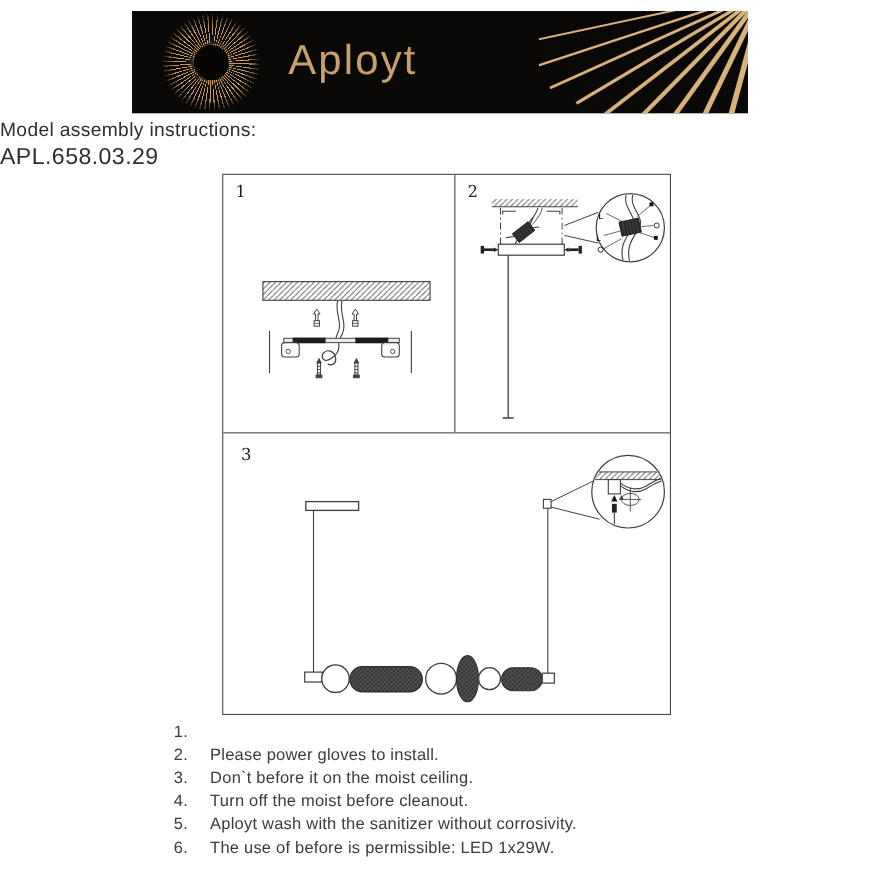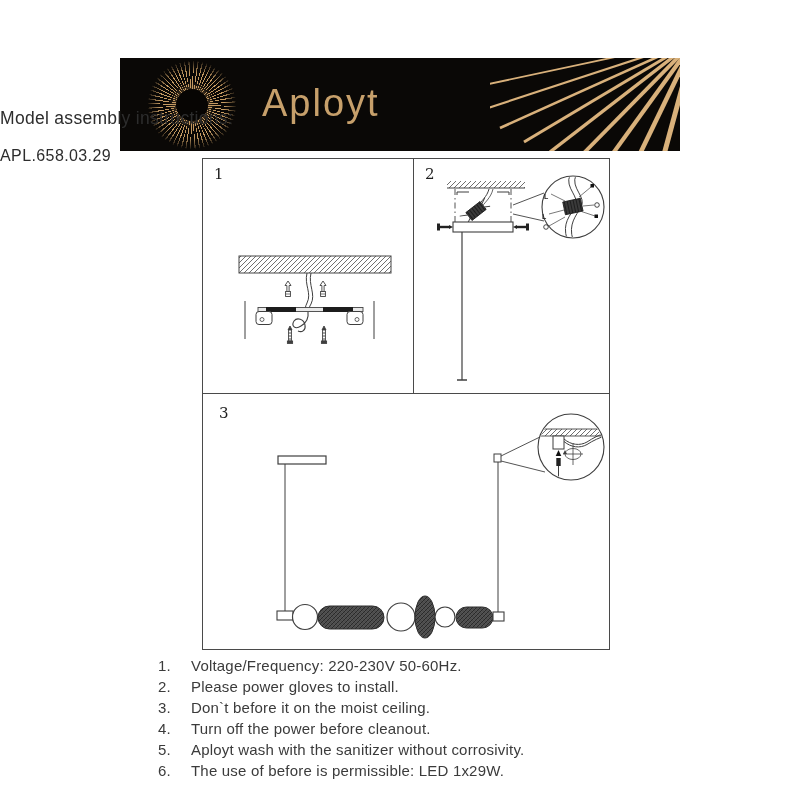--- a/index.html
+++ b/index.html
@@ -1,36 +1,36 @@
 <!DOCTYPE html>
 <html><head>
 <meta charset="utf-8">
 <style>
   html,body{margin:0;padding:0;background:#ffffff;}
   .page{position:relative;width:800px;height:800px;background:#ffffff;overflow:hidden;
         font-family:"Liberation Sans",sans-serif;}
 
   
   .banner{position:absolute;left:120px;top:10px;width:560px;height:93px;
-          background:#0a0806;overflow:hidden;margin-top:48px;}
+          background:#0a0806;overflow:hidden;}
   .sunburst{position:absolute;left:28px;top:3px;width:88px;height:88px;border-radius:50%;
             background:
               radial-gradient(circle at 50% 50%, rgba(10,8,6,0) 0%, rgba(10,8,6,0) 52%, #0a0806 73%),
               repeating-conic-gradient(from 1deg, #c49a62 0deg 1.7deg, rgba(10,8,6,0) 1.7deg 6deg);}
   .sunburst::after{content:"";position:absolute;left:50%;top:50%;width:32px;height:32px;
             margin:-16px 0 0 -16px;border-radius:50%;background:#070503;
             box-shadow:0 0 7px 2px rgba(196,154,98,.45);}
   .brand{position:absolute;left:142px;top:24px;font-size:38px;font-weight:400;
          letter-spacing:2px;color:#c7a06b;}
   .corner-rays{position:absolute;right:0;top:0;}
 
   
   .title-block{position:absolute;left:0;top:108px;width:100%;text-align:left;color:#2d2d2d;}
   .title-line1{font-size:17.5px;letter-spacing:.3px;}
-  .title-line2{font-size:16px;margin-top:18px;letter-spacing:.4px;}
+  .title-line2{font-size:21px;margin-top:2px;letter-spacing:.4px;}
 
   
   .frame{position:absolute;left:202px;top:158px;width:406px;height:490px;
          border:1.5px solid #4a4a4a;}
   .vdiv{position:absolute;left:210px;top:0;height:234px;border-left:1.5px solid #4a4a4a;}
   .hdiv{position:absolute;left:0;top:234px;width:100%;border-top:1.5px solid #4a4a4a;}
   .panel-num{position:absolute;font-family:"DejaVu Serif","Liberation Serif",serif;
              font-size:15px;color:#1e1e1e;}
   #num1{left:11px;top:6px;}
   #num2{left:222px;top:6px;}
@@ -237,36 +237,35 @@
         <path d="M361,46 C368,52 377,53 384,49 C390,45 396,42 402,40" fill="none" stroke="#3f3f3f" stroke-width="1"></path>
         <path d="M361,48.5 C368,54.5 377,55.5 384,51.5 C390,47.5 397,44.5 403,42.5" fill="none" stroke="#3f3f3f" stroke-width="1"></path>
       </g>
     </svg>
   </div>
 
   <div class="instructions">
     <div class="ins-row">
       <span class="ins-num">1.</span>
         <span class="ins-gap"></span>
-      <span>Voltage/Frequency: 220-230V 50-60Hz.</span>
     </div>
     <div class="ins-row">
       <span class="ins-num">2.</span>
         <span class="ins-gap"></span>
       <span>Please power gloves to install.</span>
     </div>
     <div class="ins-row">
       <span class="ins-num">3.</span>
         <span class="ins-gap"></span>
       <span>Don`t before it on the moist ceiling.</span>
     </div>
     <div class="ins-row">
       <span class="ins-num">4.</span>
         <span class="ins-gap"></span>
-      <span>Turn off the power before cleanout.</span>
+      <span>Turn off the moist before cleanout.</span>
     </div>
     <div class="ins-row">
       <span class="ins-num">5.</span>
         <span class="ins-gap"></span>
       <span>Aployt wash with the sanitizer without corrosivity.</span>
     </div>
     <div class="ins-row">
       <span class="ins-num">6.</span>
         <span class="ins-gap"></span>
       <span>The use of before is permissible: LED 1x29W.</span>

